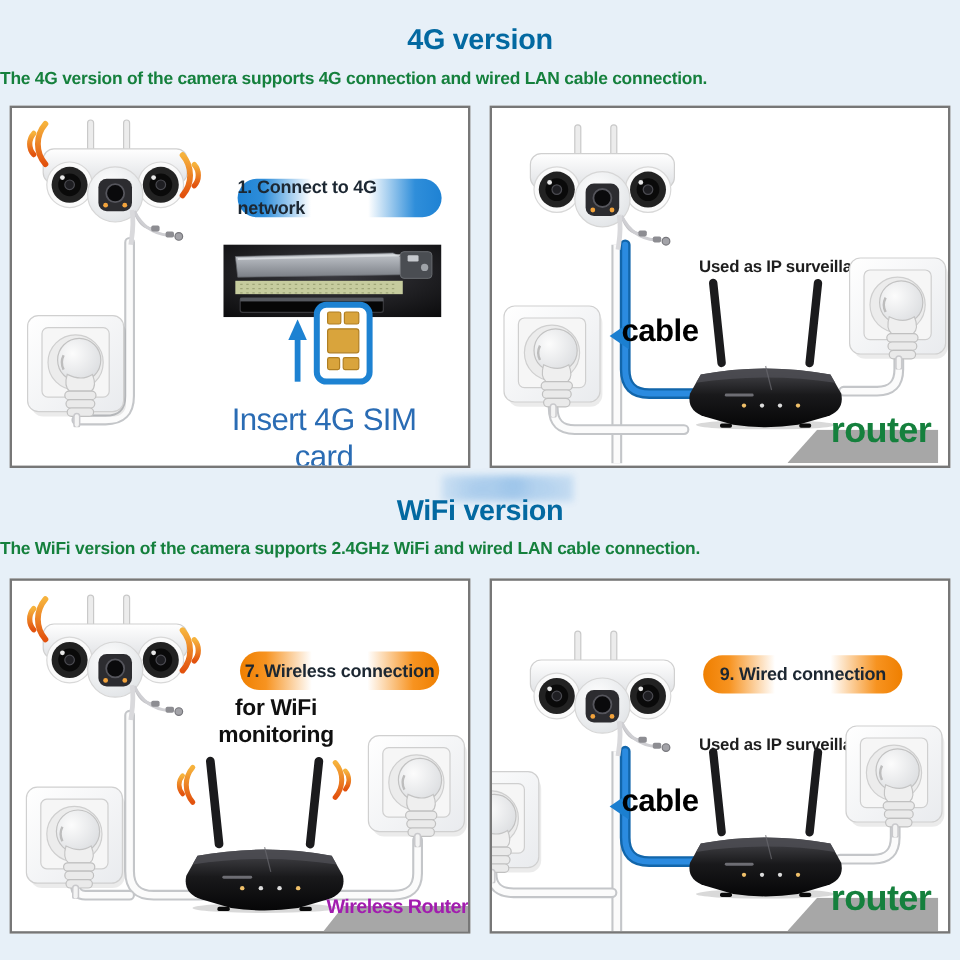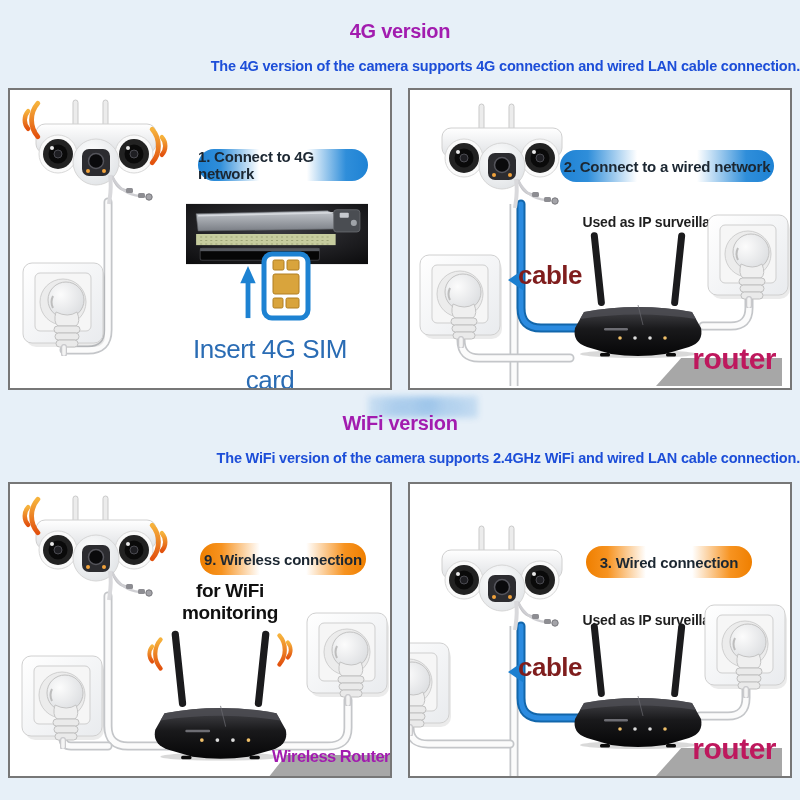--- a/index.html
+++ b/index.html
@@ -1,34 +1,34 @@
 <!DOCTYPE html>
 <html><head>
 <meta charset="utf-8">
 <style>
   html,body{margin:0;padding:0;}
   body{width:800px;height:800px;position:relative;font-family:"Liberation Sans",sans-serif;overflow:hidden;}
   .page{position:absolute;inset:0;background:#e7f0f8;}
-  .hdr-title{position:absolute;width:100%;text-align:center;font-weight:bold;color:#a21caf;font-size:20px;letter-spacing:-0.3px;}
-  .hdr-sub{position:absolute;width:100%;text-align:right;font-weight:600;color:#1d4ed8;font-size:14.5px;letter-spacing:-0.2px;}
+  .hdr-title{position:absolute;width:100%;text-align:center;font-weight:bold;color:#0369a1;font-size:24px;letter-spacing:-0.3px;}
+  .hdr-sub{position:absolute;width:100%;text-align:left;font-weight:600;color:#15803d;font-size:14.5px;letter-spacing:-0.2px;}
   .panel{position:absolute;width:384px;background:#ffffff;border:2px solid #777;overflow:hidden;box-sizing:border-box;}
   .abs{position:absolute;}
   .banner{position:absolute;height:32px;border-radius:16px;display:flex;align-items:center;justify-content:center;
           font-weight:bold;font-size:15px;color:#1c2732;letter-spacing:-0.2px;}
   .banner.blue{background:linear-gradient(90deg,#1e82d4 0%,#2f8eda 13%,rgba(255,255,255,0) 36%,rgba(255,255,255,0) 64%,#2f8eda 87%,#1e82d4 100%);}
   .banner.orange{background:linear-gradient(90deg,#ef7f00 0%,#f79320 13%,rgba(255,255,255,0) 36%,rgba(255,255,255,0) 64%,#f79320 87%,#ef7f00 100%);}
   .note{position:absolute;font-weight:600;font-size:14px;color:#1e1e1e;text-align:center;letter-spacing:-0.2px;}
   .bignote{position:absolute;font-weight:bold;font-size:19px;color:#101010;text-align:center;letter-spacing:-0.3px;}
-  .cable-label{position:absolute;font-weight:bold;font-size:26px;color:#7f1d1d;letter-spacing:-0.5px;}
+  .cable-label{position:absolute;font-weight:bold;font-size:26px;color:#000000;letter-spacing:-0.5px;}
   .caption-blue{position:absolute;font-weight:normal;font-size:26px;color:#2a6cb4;text-align:center;letter-spacing:-0.5px;}
   .rlabel-wrap{position:absolute;}
   .rlabel-wedge{position:absolute;background:#a7a7a7;}
   .wedge-big{left:2px;right:-2px;top:16px;bottom:0;clip-path:polygon(20% 0,100% 0,100% 100%,0 100%);}
   .wedge-small{left:0;right:-4px;top:11px;bottom:0;clip-path:polygon(14% 0,100% 0,100% 100%,0 100%);}
-  .rlabel-text{position:relative;text-align:right;color:#be185d;font-weight:bold;font-size:30px;line-height:34px;letter-spacing:-0.5px;padding-right:4px;}
+  .rlabel-text{position:relative;text-align:right;color:#15803d;font-weight:bold;font-size:30px;line-height:34px;letter-spacing:-0.5px;padding-right:4px;}
   .rlabel-text.small{font-size:16.5px;line-height:24px;color:#a21caf;}
   .smudge{position:absolute;left:368px;top:396px;width:110px;height:22px;filter:blur(3px);opacity:.8;
     background:radial-gradient(circle at 25% 55%,rgba(60,140,215,.45),transparent 60%),
                radial-gradient(circle at 55% 40%,rgba(60,140,215,.4),transparent 55%),
                radial-gradient(circle at 85% 55%,rgba(60,140,215,.35),transparent 55%);}
   svg{display:block;}
 </style>
 </head>
 <body>
 
@@ -217,21 +217,20 @@
       <path d="M339,210 V218 Q339,236 321,236 H293" fill="none" stroke="#fbfbfb" stroke-width="5.5" stroke-linecap="round"></path>
       <path d="M111,114 V218 Q111,238 131,238 H172" fill="none" stroke="#1266ab" stroke-width="9" stroke-linecap="round"></path>
       <path d="M111,114 V218 Q111,238 131,238 H172" fill="none" stroke="#2b8be0" stroke-width="5" stroke-linecap="round"></path>
       <polygon points="98,190 114,179 114,201" fill="#1b7fd0"></polygon>
     </svg>
     <div class="abs" style="left:12px;top:12px;width:160px;height:115px;">
       <svg width="160" height="115">
           <use href="#sym-cam"></use>
         </svg>
     </div>
-    <div class="banner blue" style="left:150px;top:60px;width:214px;">2. Connect to a wired network</div>
     <div class="note" style="left:168px;top:124px;width:160px;">Used as IP surveillance</div>
     <div class="cable-label" style="left:108px;top:170px;">cable</div>
     <svg class="abs" style="left:7px;top:162px;" width="88" height="96">
         <use href="#sym-socket"></use>
       </svg>
     <svg class="abs" style="left:295px;top:122px;" width="88" height="96">
         <use href="#sym-socket"></use>
       </svg>
     <svg class="abs" style="left:158px;top:138px;" width="140" height="130">
         <use href="#sym-router"></use>
@@ -257,21 +256,21 @@
       <svg class="abs" style="left:-2px;top:0px;" width="30" height="44">
           <use href="#sym-wavel"></use>
         </svg>
       <svg class="abs" style="left:130px;top:26px;" width="30" height="44">
           <use href="#sym-waver"></use>
         </svg>
       <svg width="160" height="115">
           <use href="#sym-cam"></use>
         </svg>
     </div>
-    <div class="banner orange" style="left:190px;top:59px;width:166px;">9. Wireless connection</div>
+    <div class="banner orange" style="left:190px;top:59px;width:166px;">7. Wireless connection</div>
     <div class="bignote" style="left:140px;top:96px;width:160px;">for WiFi monitoring</div>
     <svg class="abs" style="left:130px;top:150px;" width="26" height="40">
         <use href="#sym-wavel"></use>
       </svg>
     <svg class="abs" style="left:264px;top:146px;" width="26" height="40">
         <use href="#sym-waver"></use>
       </svg>
     <svg class="abs" style="left:138px;top:142px;" width="145" height="135" viewBox="0 0 140 130">
         <use href="#sym-router"></use>
       </svg>
@@ -297,21 +296,21 @@
       <path d="M336,206 V214 Q336,232 318,232 H290" fill="none" stroke="#fbfbfb" stroke-width="5.5" stroke-linecap="round"></path>
       <path d="M111,142 V214 Q111,234 131,234 H172" fill="none" stroke="#1266ab" stroke-width="9" stroke-linecap="round"></path>
       <path d="M111,142 V214 Q111,234 131,234 H172" fill="none" stroke="#2b8be0" stroke-width="5" stroke-linecap="round"></path>
       <polygon points="98,188 114,177 114,199" fill="#1b7fd0"></polygon>
     </svg>
     <div class="abs" style="left:12px;top:40px;width:160px;height:115px;">
       <svg width="160" height="115">
           <use href="#sym-cam"></use>
         </svg>
     </div>
-    <div class="banner orange" style="left:176px;top:62px;width:166px;">3. Wired connection</div>
+    <div class="banner orange" style="left:176px;top:62px;width:166px;">9. Wired connection</div>
     <div class="note" style="left:168px;top:128px;width:160px;">Used as IP surveillance</div>
     <div class="cable-label" style="left:108px;top:168px;">cable</div>
     <svg class="abs" style="left:-44px;top:156px;" width="88" height="96">
         <use href="#sym-socket"></use>
       </svg>
     <svg class="abs" style="left:292px;top:118px;" width="88" height="96">
         <use href="#sym-socket"></use>
       </svg>
     <svg class="abs" style="left:158px;top:135px;" width="140" height="130">
         <use href="#sym-router"></use>

